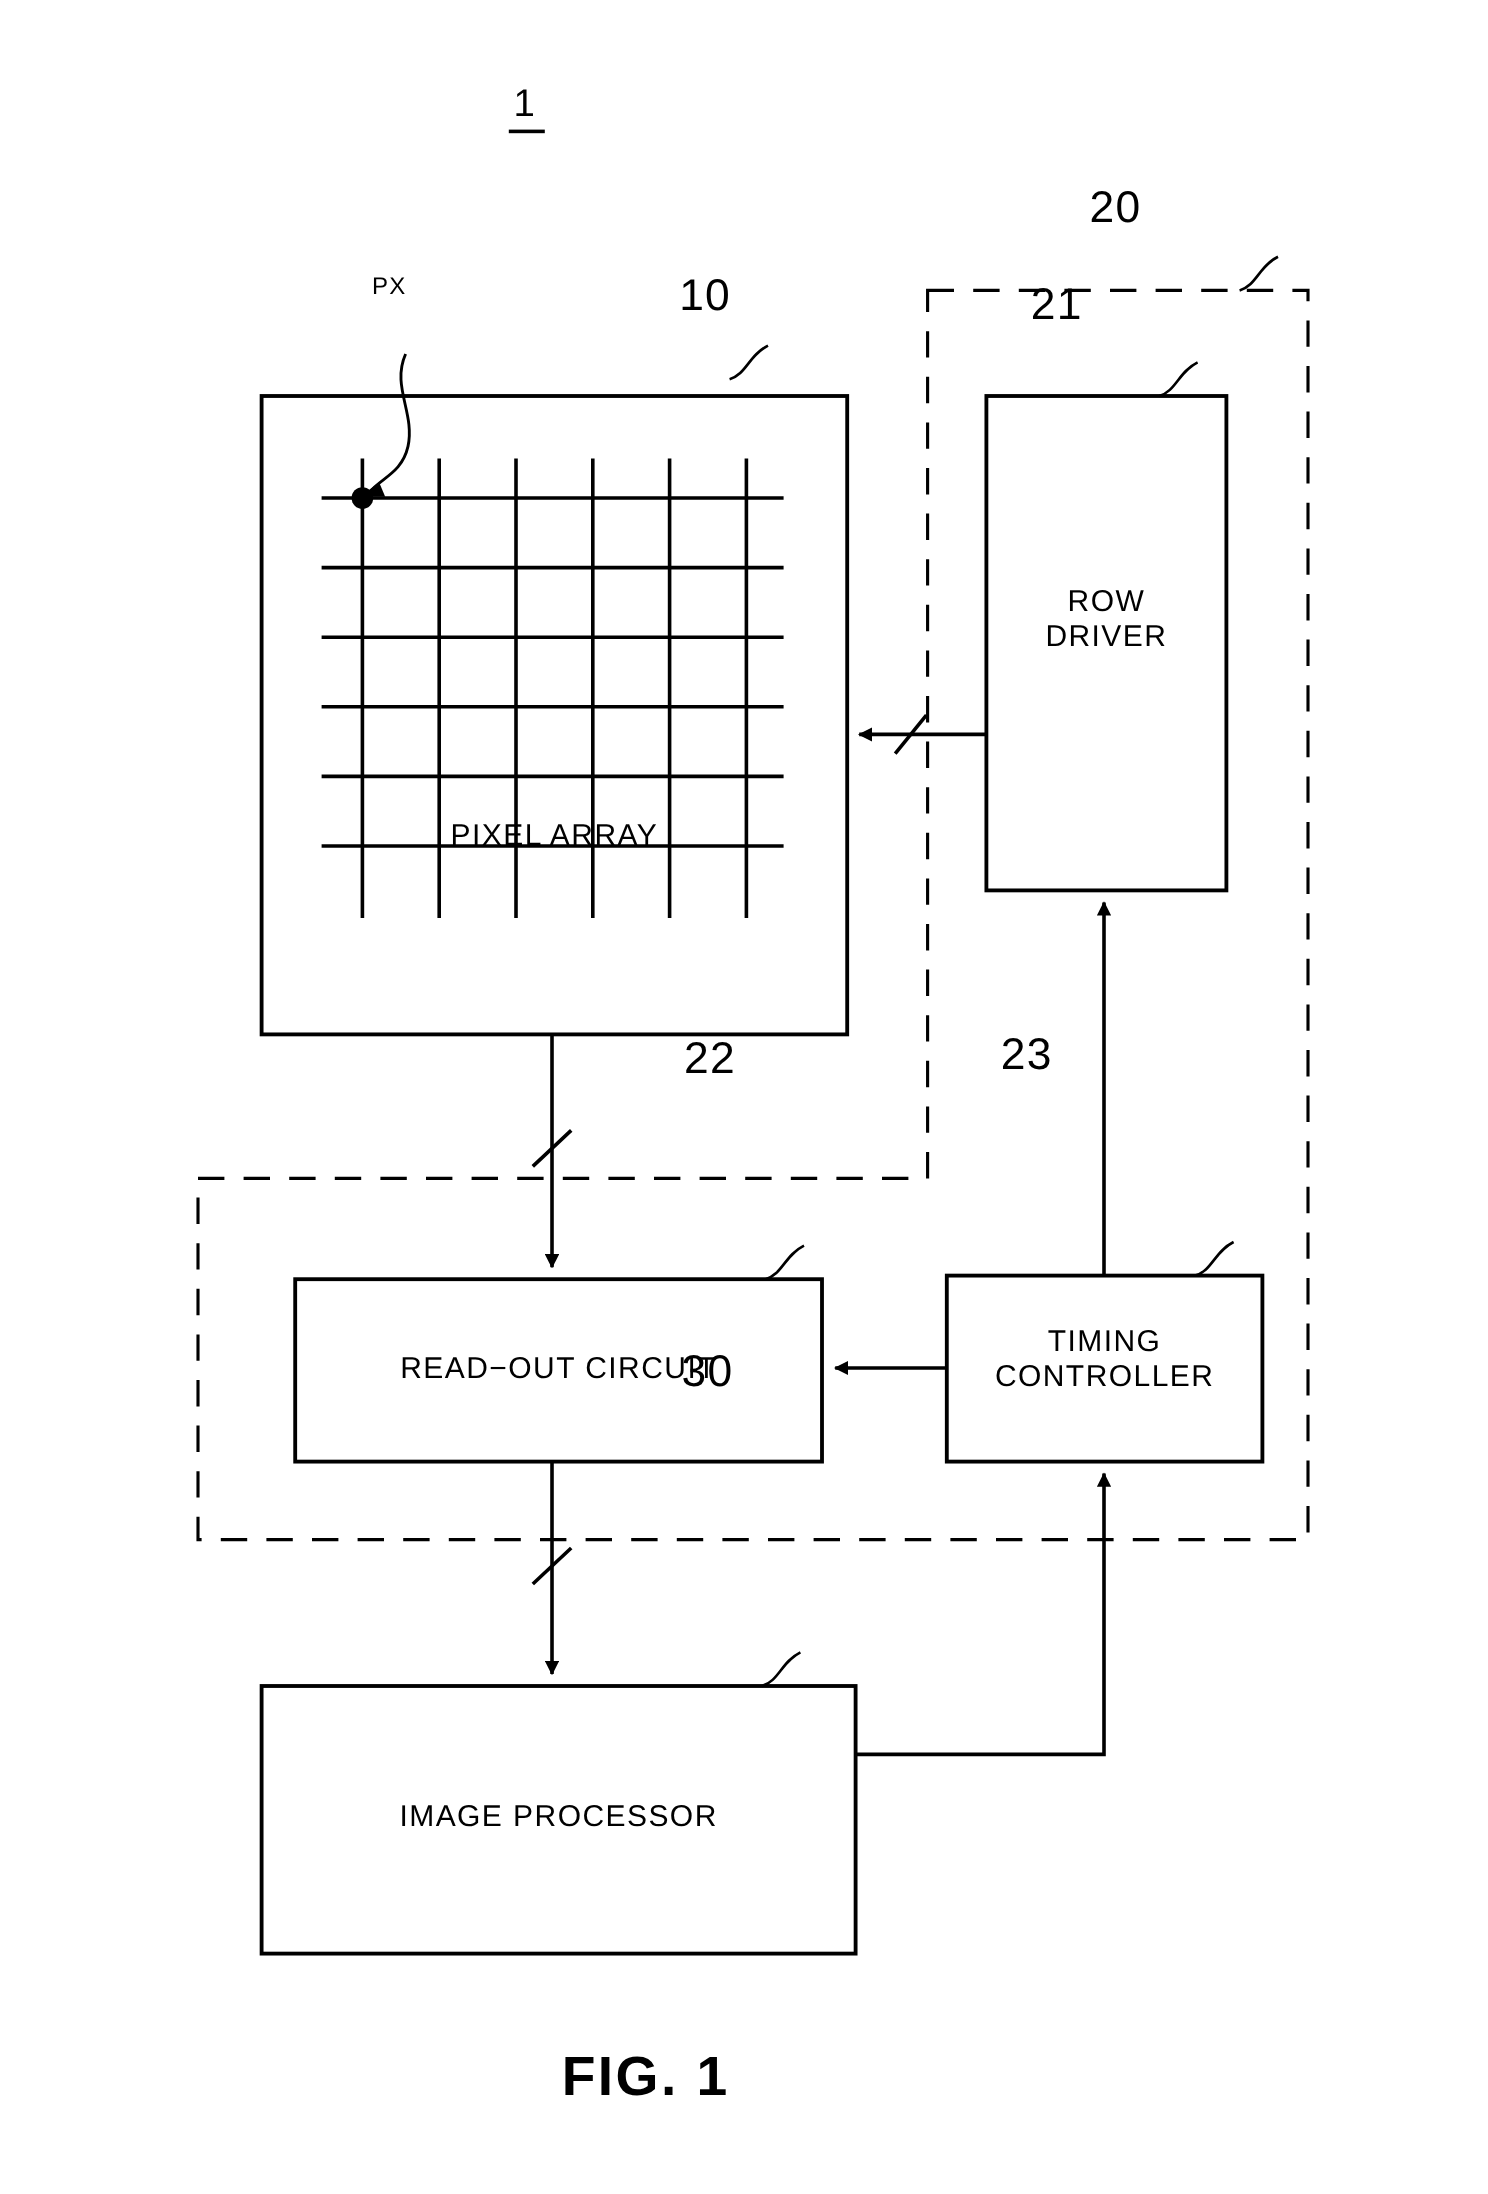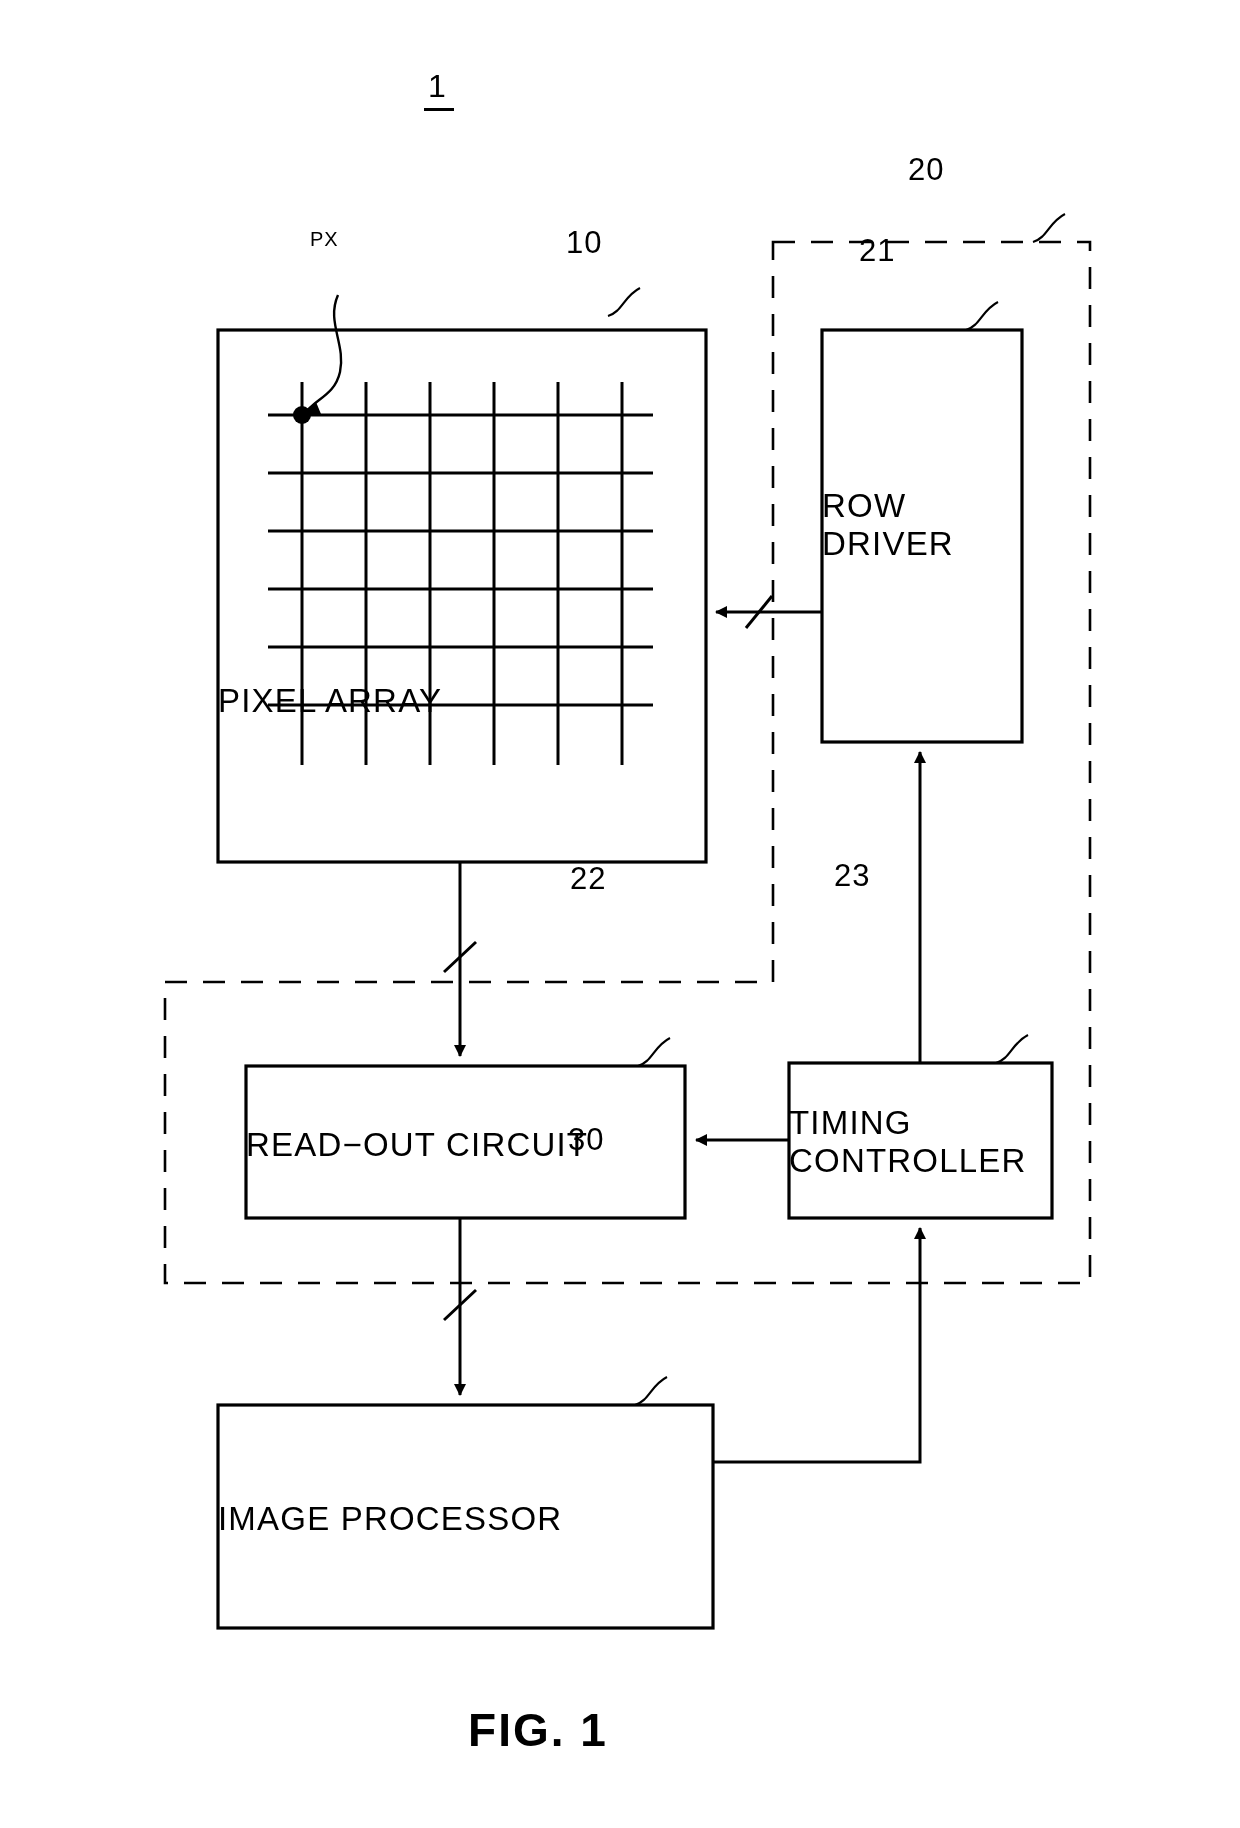--- a/index.html
+++ b/index.html
@@ -30,26 +30,26 @@
     height: 1828px;
   }
   .lbl {
     position: absolute;
     white-space: nowrap;
     font-family: "Liberation Sans", sans-serif;
     color: #000;
     letter-spacing: 0.5px;
   }
   .ref-num {
-    font-size: 31px;
+    font-size: 37px;
     letter-spacing: 1px;
   }
   .block-text {
-    font-size: 33px;
-    text-align: left;
+    font-size: 25px;
+    text-align: center;
     line-height: 1.16;
     letter-spacing: 1.2px;
   }
   .fig-caption {
     font-size: 46px;
     font-weight: bold;
     letter-spacing: 2px;
   }
   .fig-title {
     font-size: 32px;

